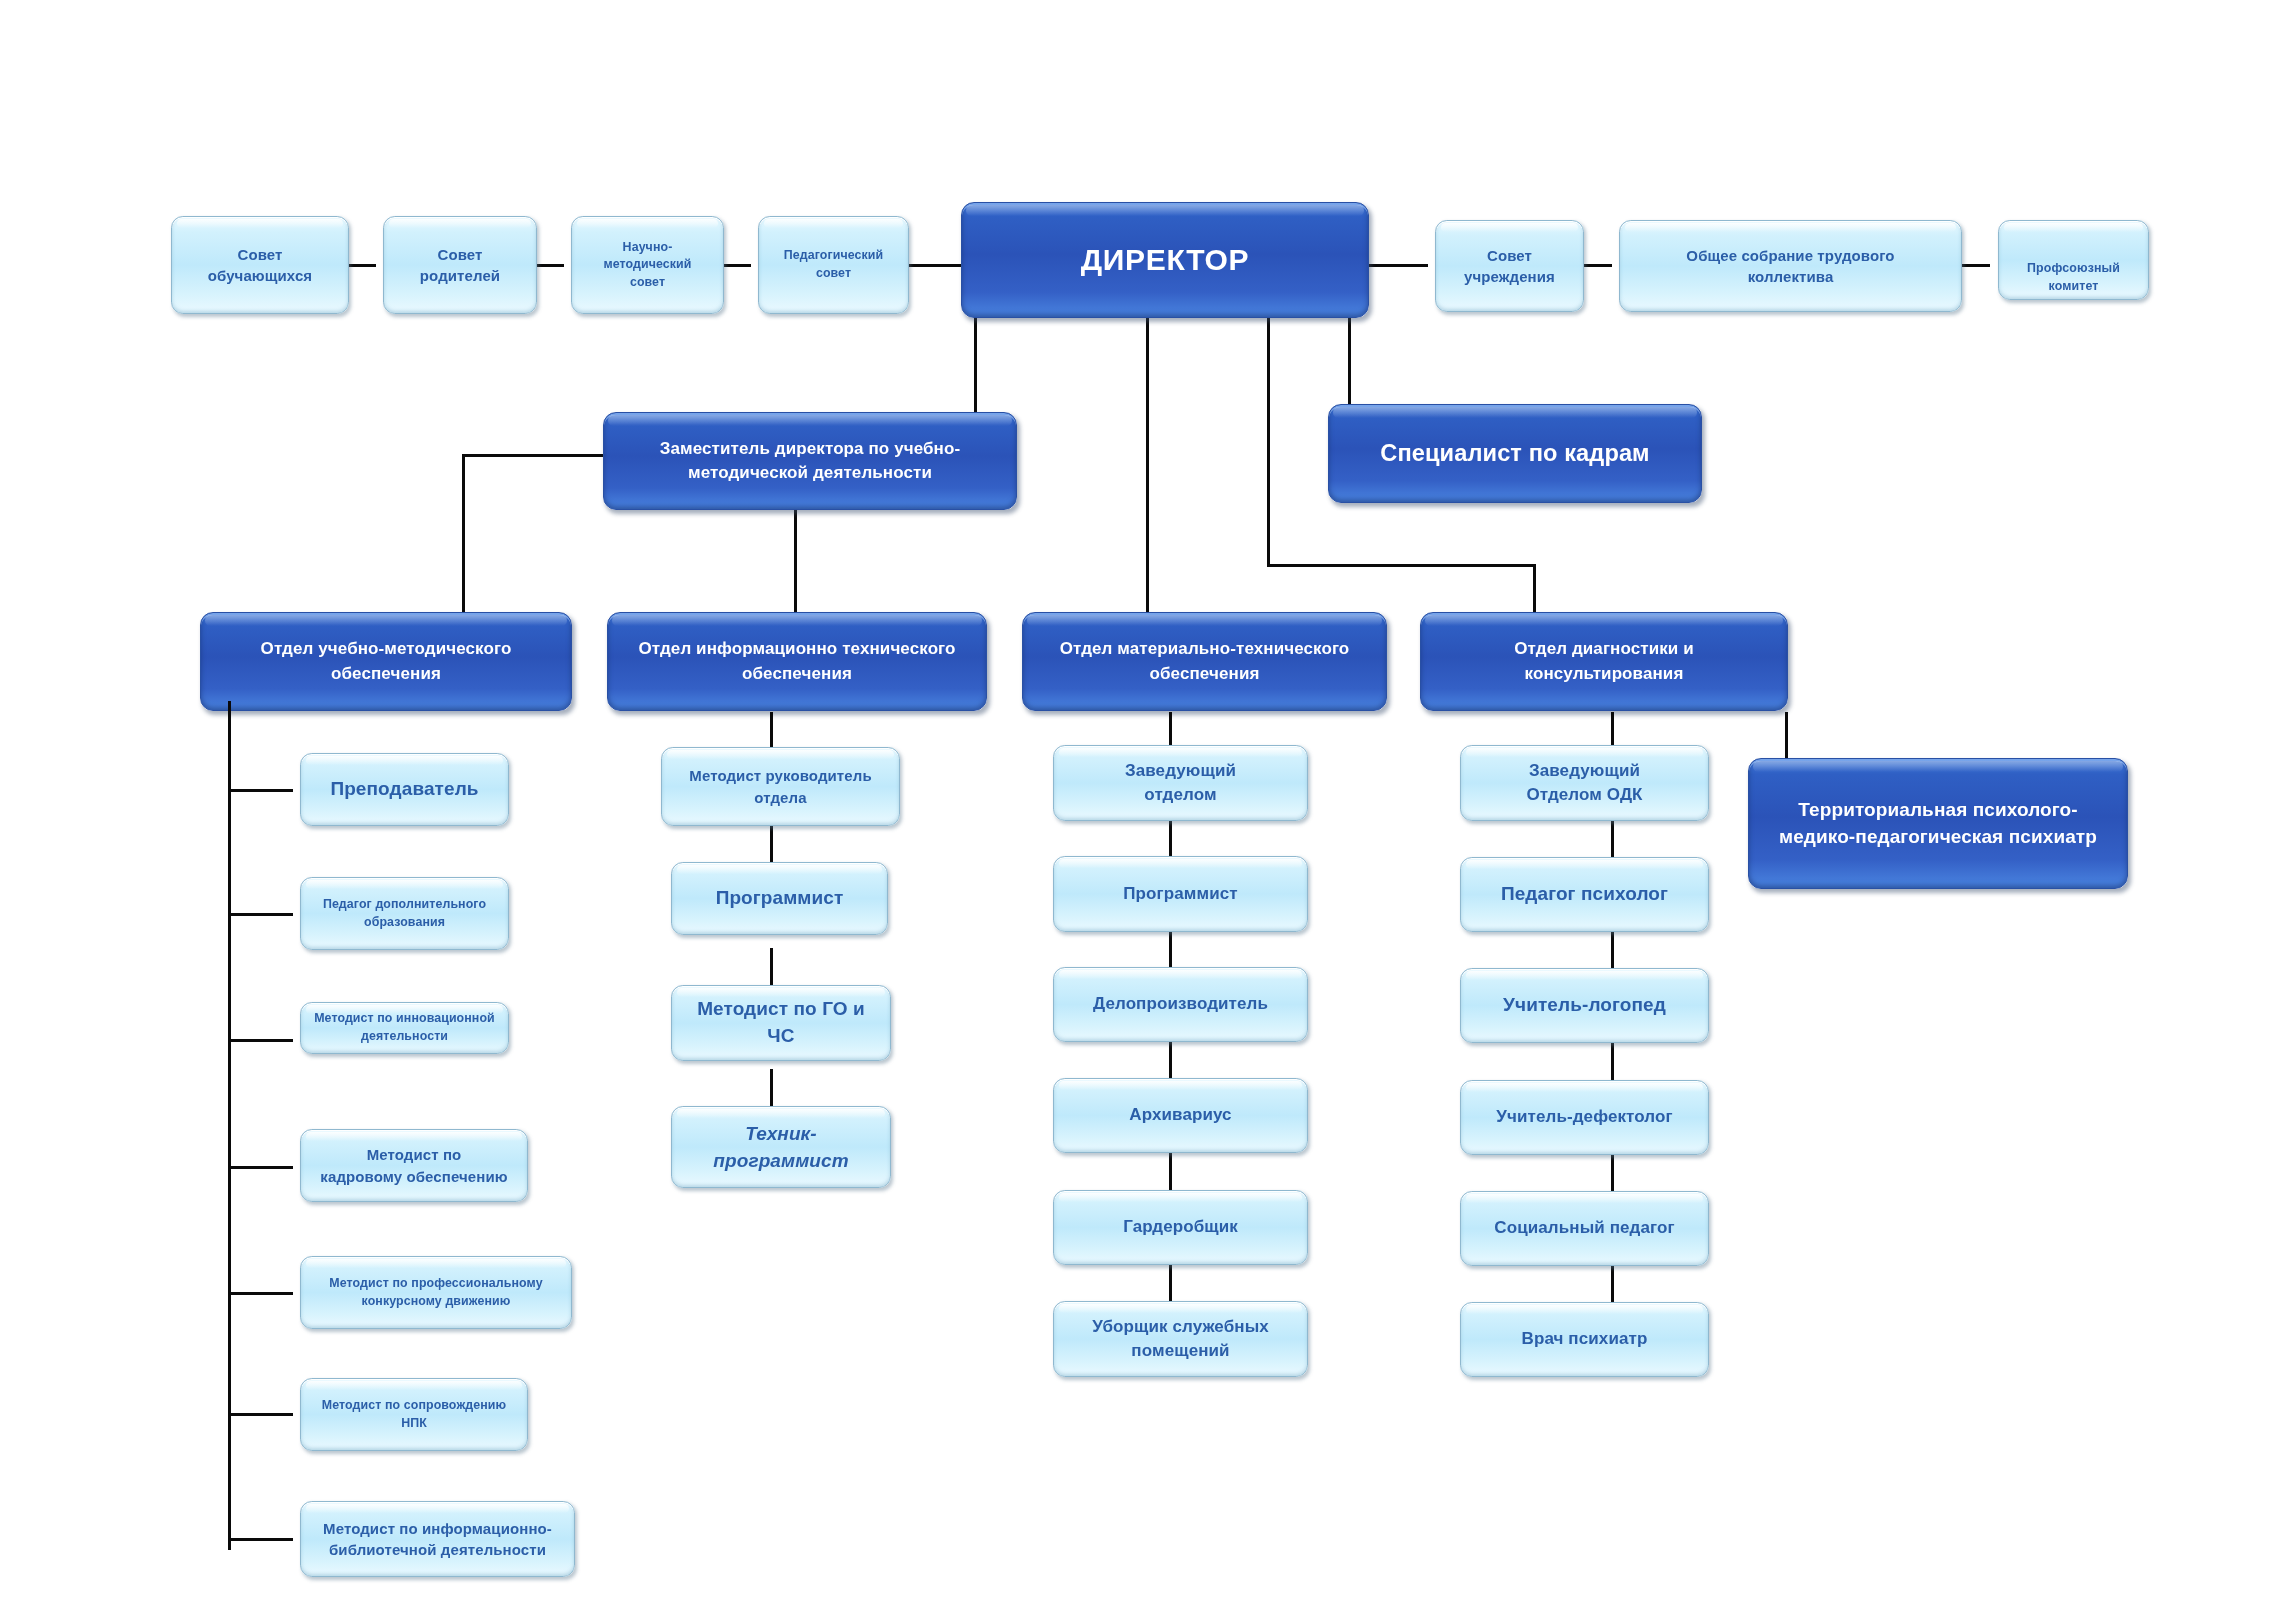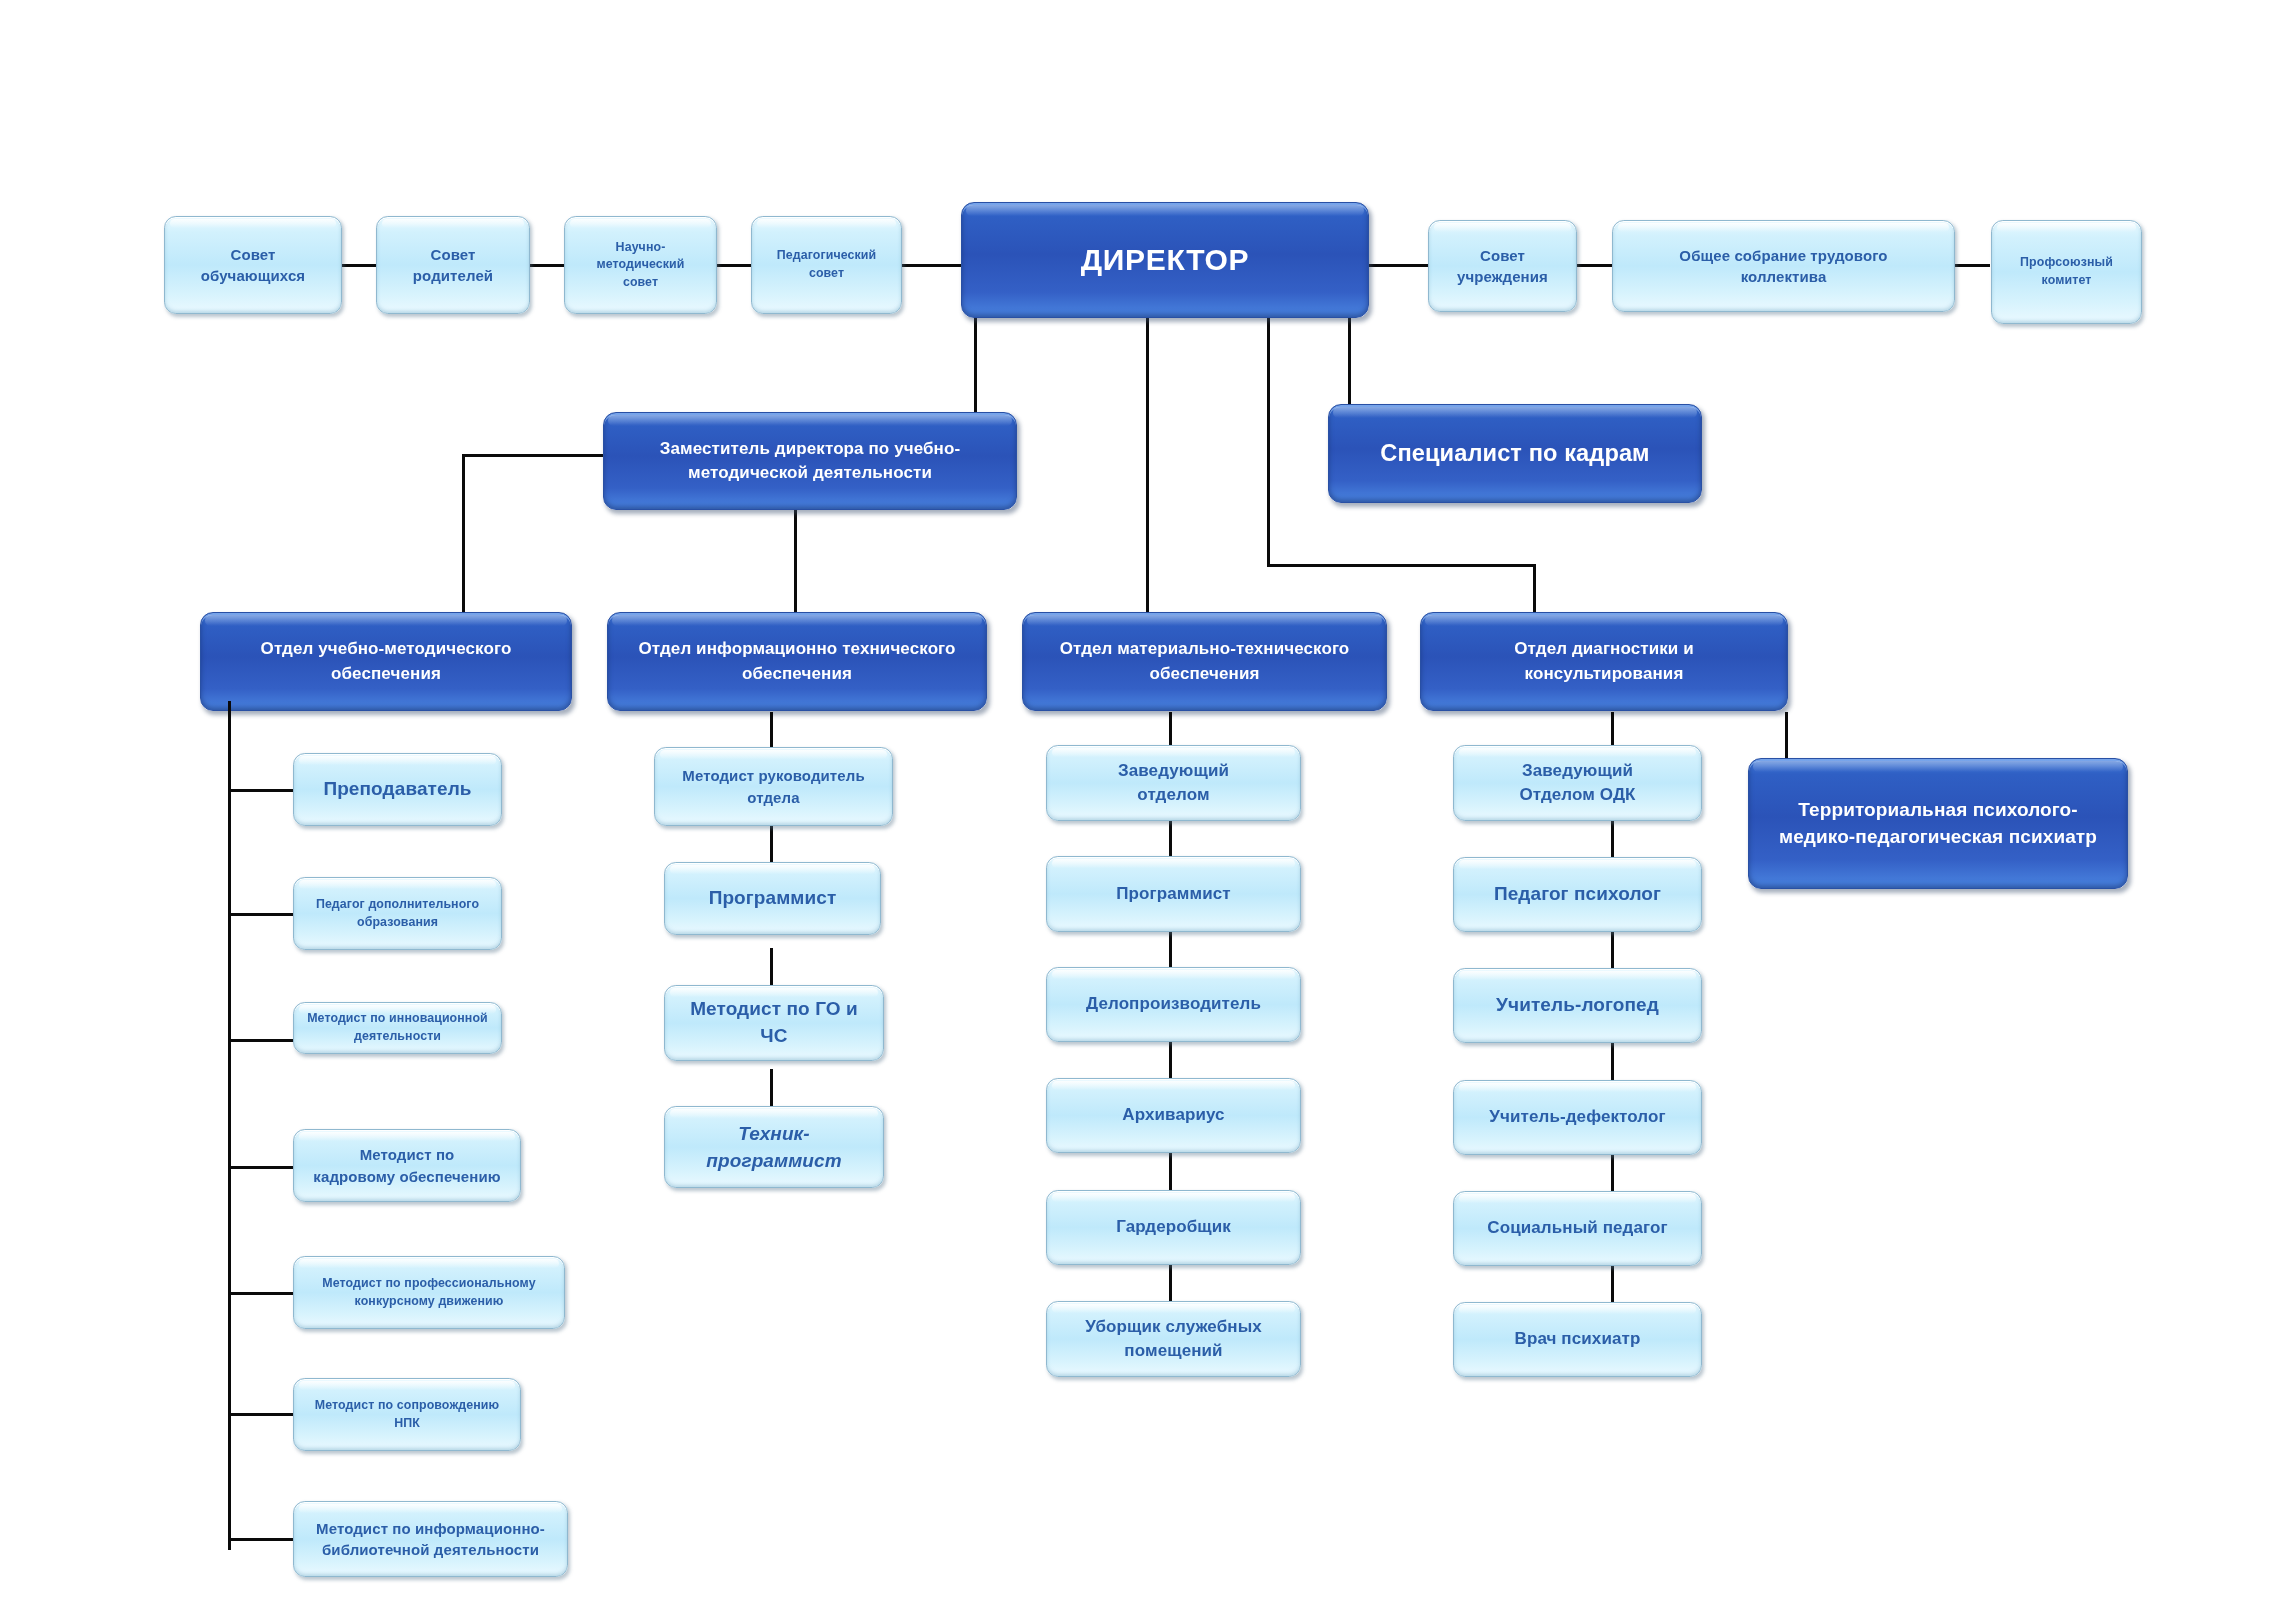--- a/index.html
+++ b/index.html
@@ -31,20 +31,21 @@
   
   .light{
     color:#2b5ea8;
     background:
       linear-gradient(180deg,#e8f9ff 0%,#d2f1fd 16%,#bfe9fb 50%,#d7f3fd 80%,#eaf9ff 100%);
     border:1.3px solid #8fb8cf;
     box-shadow:
       inset 0 1.3px 0 rgba(255,255,255,.95),
       inset 0 -2px 3.9px rgba(140,185,210,.55),
       2px 2.6px 3.9px rgba(90,120,140,.42);
+    margin-left: 7px;
   }
   
   .dark{
     color:#ffffff;
     background:
       linear-gradient(180deg,#3f78d8 0%,#2f5fc4 12%,#2b53b8 45%,#3460c6 78%,#4a84e0 100%);
     border:1.3px solid #2950a4;
     border-radius:13px;
     box-shadow:
       inset 0 2px 0 rgba(170,205,255,.55),
@@ -142,21 +143,21 @@
     </span>
   </div>
 
   <div class="node light fs-sm" style="left:1612px;top:220px;width:343px;height:92px;">
     <span>
       <span>Общее собрание трудового</span>
       <span>коллектива</span>
     </span>
   </div>
 
-  <div class="node light fs-xs" style="left:1991px;top:220px;width:151px;height:104px;">
+  <div class="node light fs-xs" style="left:1991px;top:220px;width:151px;height:80px;align-items:flex-end;">
     <span>
       <span>Профсоюзный</span>
       <span>комитет</span>
     </span>
   </div>
 
   <div class="node dark fs-md" style="left:603px;top:412px;width:414px;height:98px;">
     <span>
       <span>Заместитель директора по учебно-</span>
       <span>методической деятельности</span>

